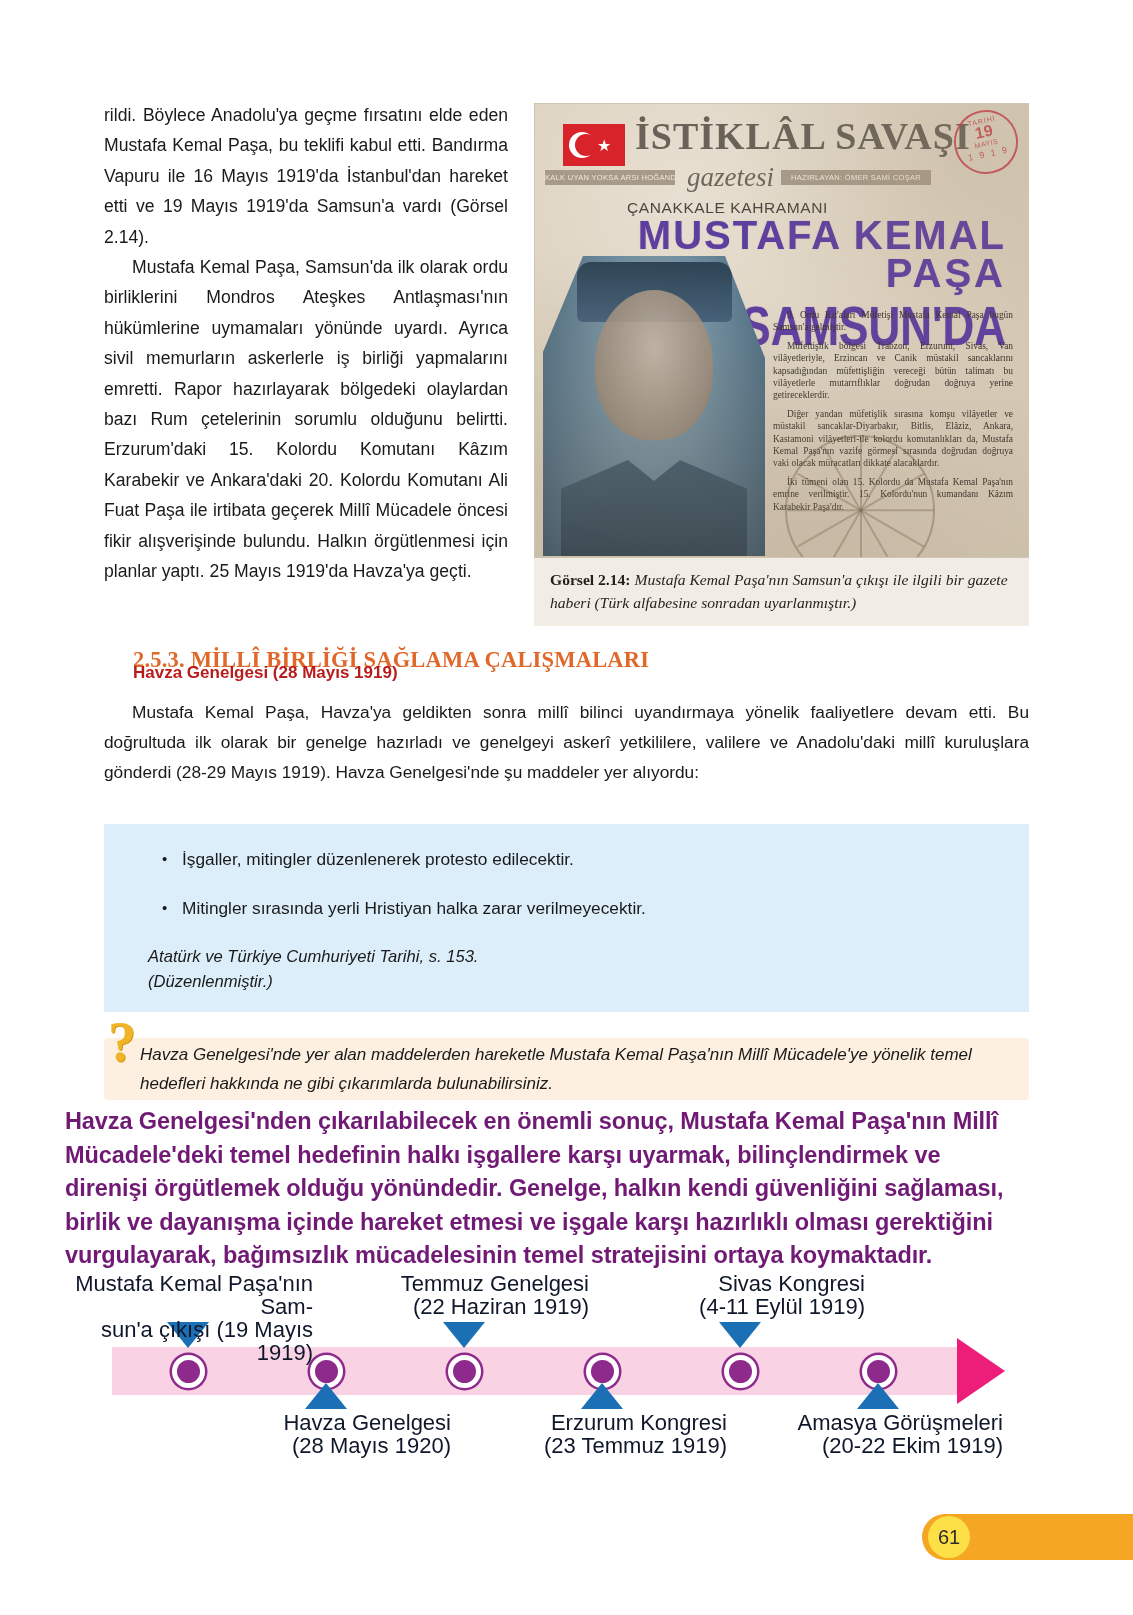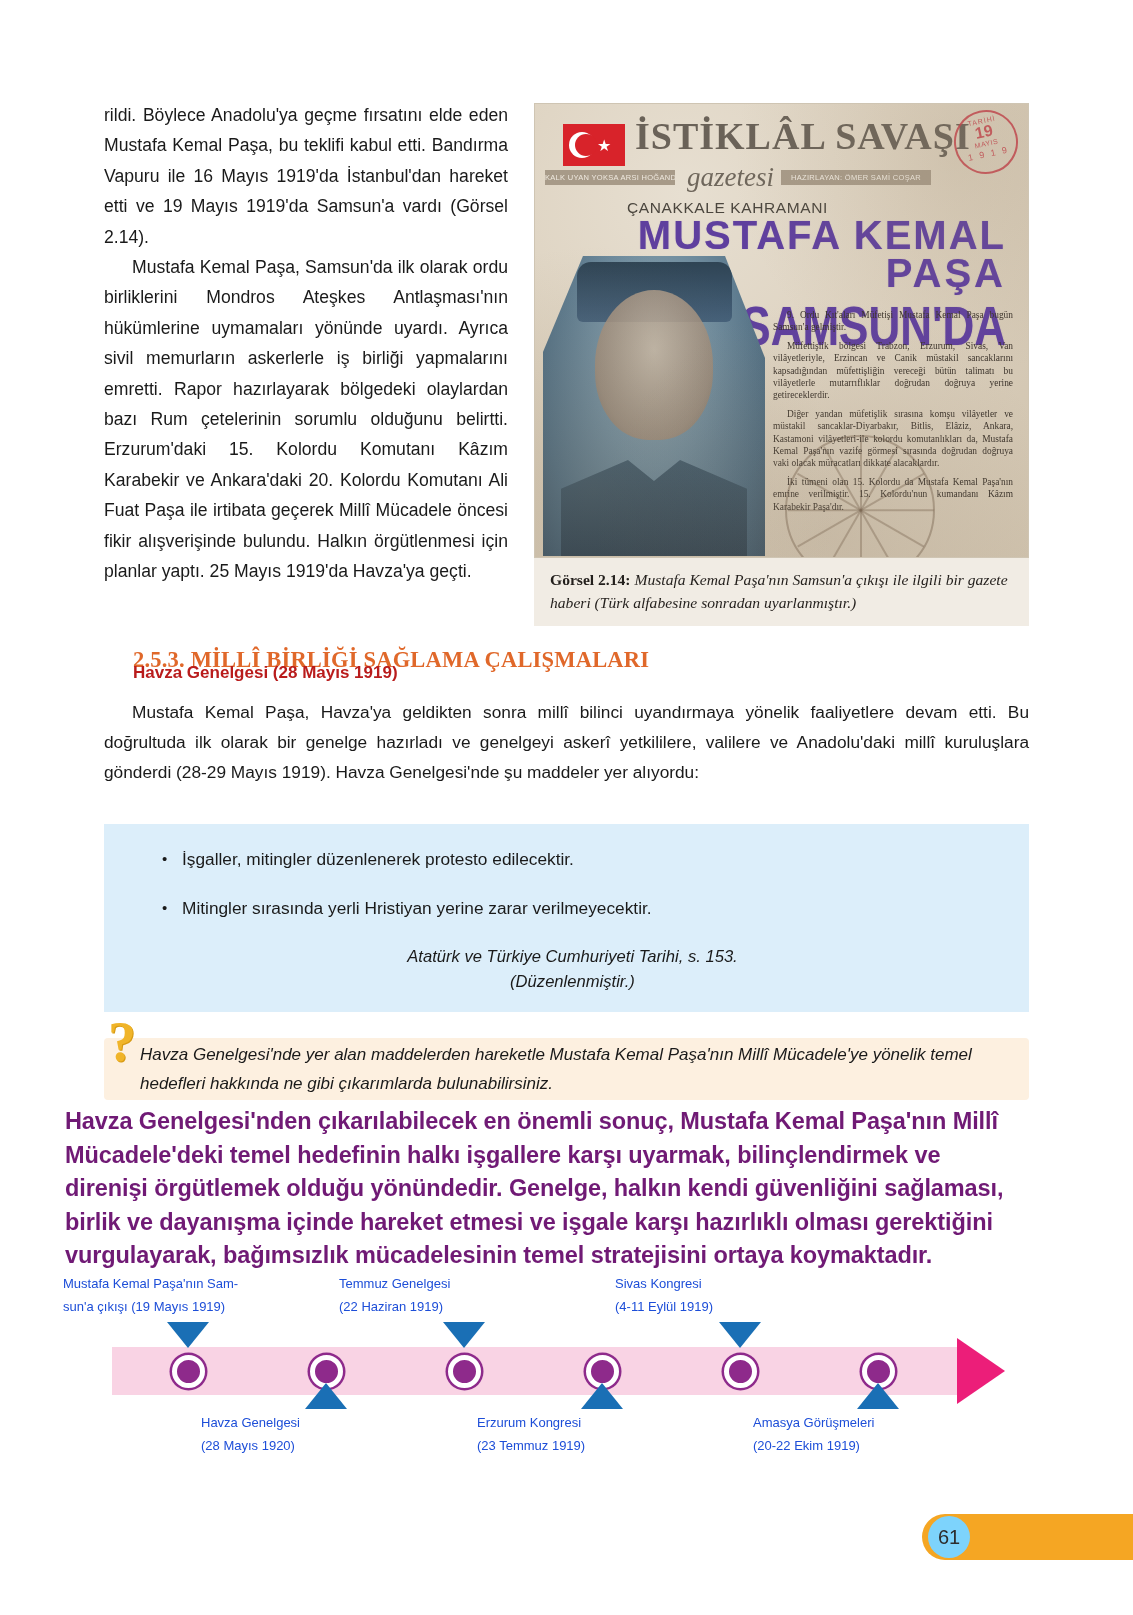--- a/index.html
+++ b/index.html
@@ -309,21 +309,21 @@
     margin-bottom: 22px;
   }
   .blue-box li::before {
     content: "•";
     position: absolute;
     left: 14px; top: -1px;
     font-size: 15px;
     color: #1a1a1a;
   }
   .src-line {
-    text-align: center;
+    text-align: left;
     font-style: italic;
     font-size: 16.6px;
     line-height: 25px;
     color: #1a1a1a;
     padding-right: 4px;
   }
 
   
   .q-box {
     position: absolute;
@@ -391,24 +391,24 @@
     top: 83px;
     width: 33px; height: 33px;
     border-radius: 50%;
     background: #8e2a8b;
     border: 5px solid #ffffff;
     box-shadow: 0 0 0 2.5px #8e2a8b;
   }
   .tl-label {
     position: absolute;
     width: 250px;
-    text-align: left;
-    font-size: 13px;
+    text-align: right;
+    font-size: 22px;
     line-height: 23px;
-    color: #1d4ed8;
+    color: #0f172a;
   }
   .tl-label.top { top: 0px; }
   .tl-label.bottom { top: 139px; }
   .tl-tri {
     position: absolute;
     width: 0; height: 0;
     border-left: 21px solid transparent;
     border-right: 21px solid transparent;
   }
   .tl-tri.down { border-top: 26px solid #1a6fb5; top: 50px; }
@@ -420,21 +420,21 @@
     left: 922px; top: 1514px;
     width: 211px; height: 46px;
     background: #f5a623;
     border-radius: 23px 0 0 23px;
   }
   .pagenum {
     position: absolute;
     left: 928px; top: 1516px;
     width: 42px; height: 42px;
     border-radius: 50%;
-    background: #7dd3fc;
+    background: #fde047;
     color: #2d2d2d;
     font-size: 20px;
     line-height: 42px;
     text-align: center;
   }
 </style>
 </head>
 <body>
 
 <div class="page">
@@ -509,21 +509,21 @@
   <div class="sec-heading">2.5.3. MİLLÎ BİRLİĞİ SAĞLAMA ÇALIŞMALARI</div>
   <div class="sub-heading">Havza Genelgesi (28 Mayıs 1919)</div>
 
   <div class="intro-par">
     <p>Mustafa Kemal Paşa, Havza'ya geldikten sonra millî bilinci uyandırmaya yönelik faaliyetlere devam etti. Bu doğrultuda ilk olarak bir genelge hazırladı ve genelgeyi askerî yetkililere, valilere ve Anadolu'daki millî kuruluşlara gönderdi (28-29 Mayıs 1919). Havza Genelgesi'nde şu maddeler yer alıyordu:</p>
   </div>
 
   <div class="blue-box">
     <ul>
       <li>İşgaller, mitingler düzenlenerek protesto edilecektir.</li>
-      <li>Mitingler sırasında yerli Hristiyan yerine zarar verilmeyecektir.</li>
+      <li>Mitingler sırasında yerli Hristiyan halka zarar verilmeyecektir.</li>
     </ul>
     <div class="src-line">Atatürk ve Türkiye Cumhuriyeti Tarihi, s. 153.</div>
     <div class="src-line">(Düzenlenmiştir.)</div>
   </div>
 
   <div class="q-box"></div>
   <div class="q-mark">?</div>
   <div class="q-text">Havza Genelgesi'nde yer alan maddelerden hareketle Mustafa Kemal Paşa'nın Millî Mücadele'ye yönelik temel hedefleri hakkında ne gibi çıkarımlarda bulunabilirsiniz.</div>
 
   <div class="red-answer">Havza Genelgesi'nden çıkarılabilecek en önemli sonuç, Mustafa Kemal Paşa'nın Millî Mücadele'deki temel hedefinin halkı işgallere karşı uyarmak, bilinçlendirmek ve direnişi örgütlemek olduğu yönündedir. Genelge, halkın kendi güvenliğini sağlaması, birlik ve dayanışma içinde hareket etmesi ve işgale karşı hazırlıklı olması gerektiğini vurgulayarak, bağımsızlık mücadelesinin temel stratejisini ortaya koymaktadır.</div>

